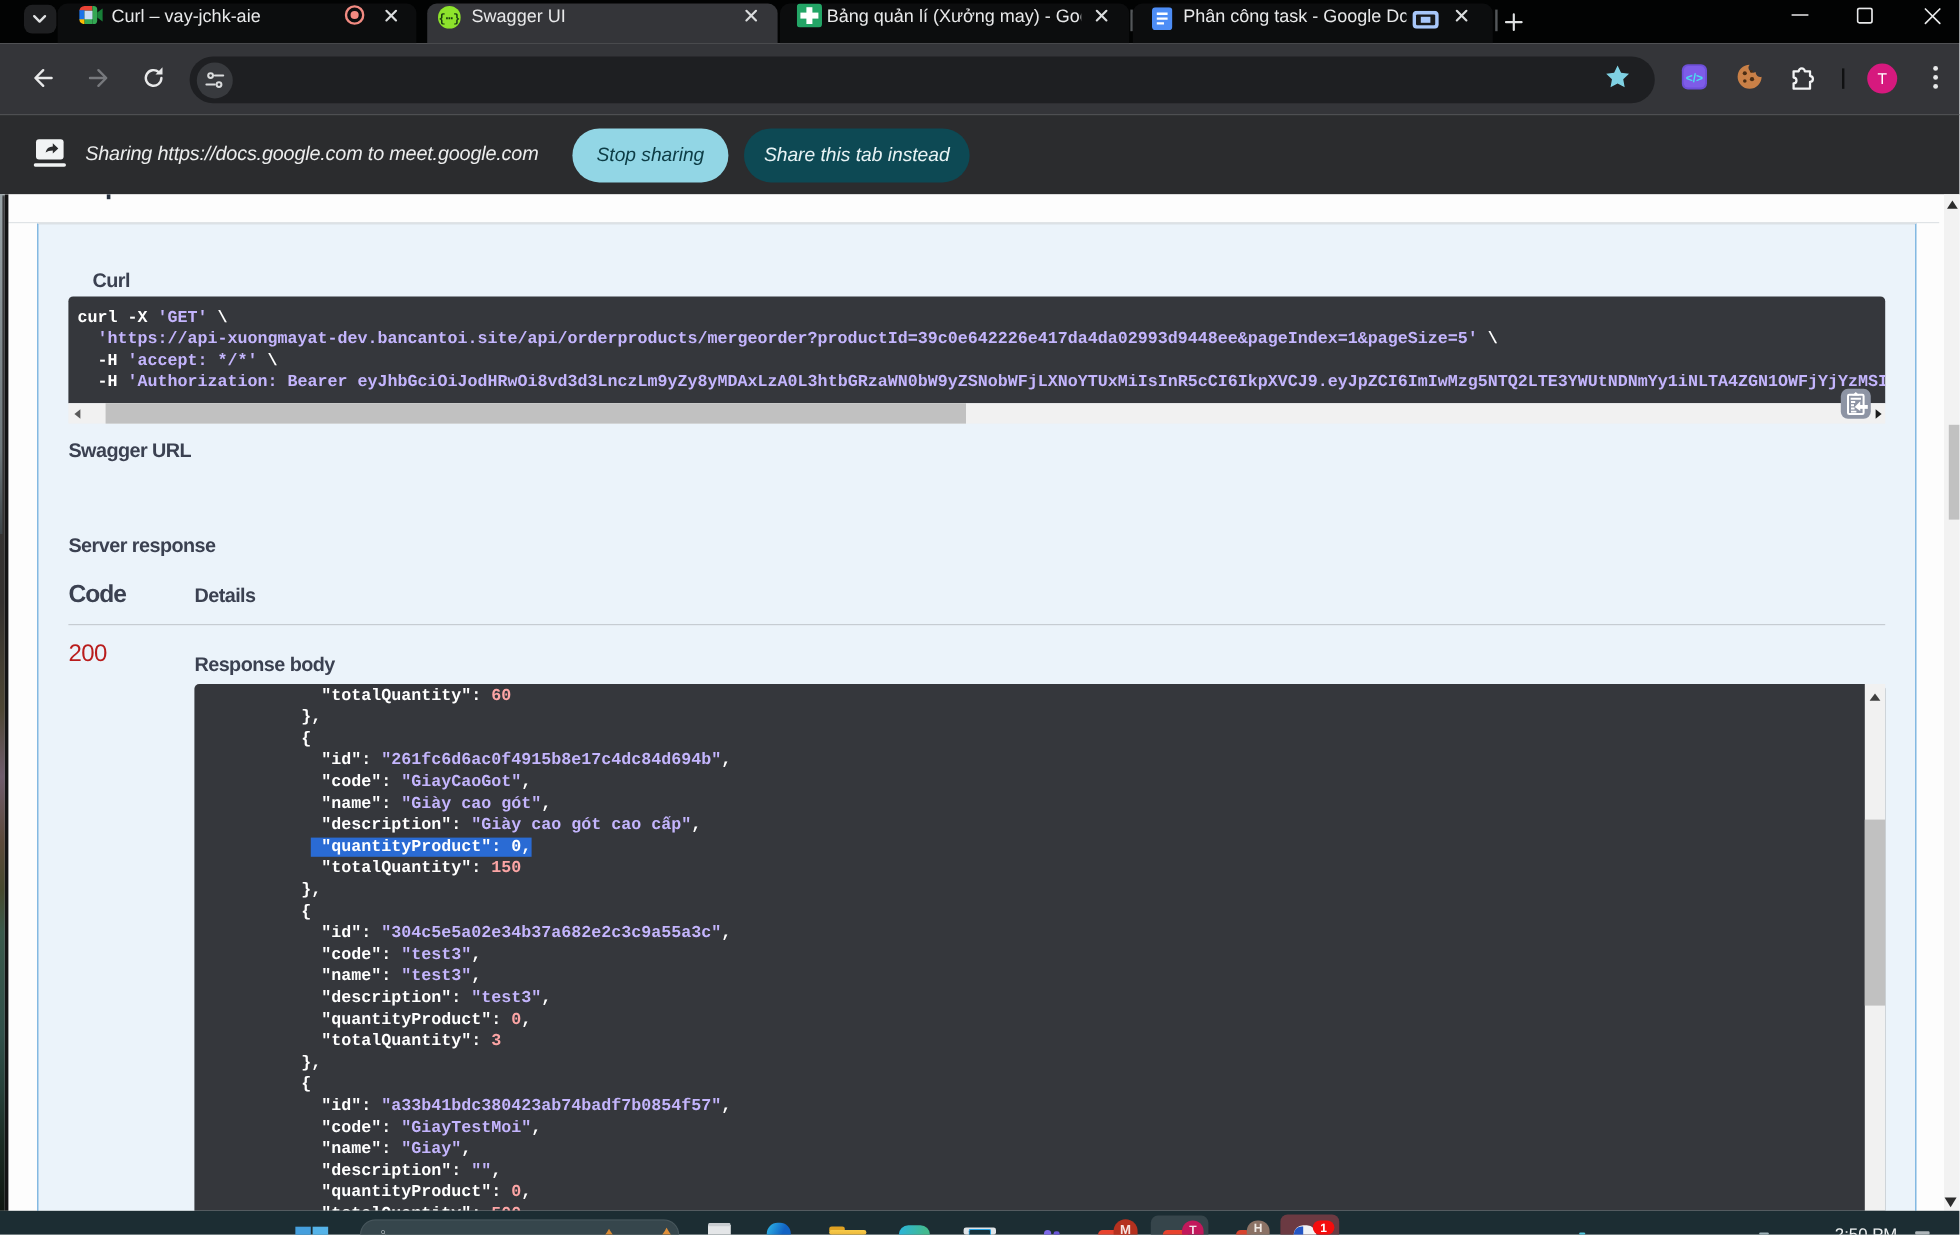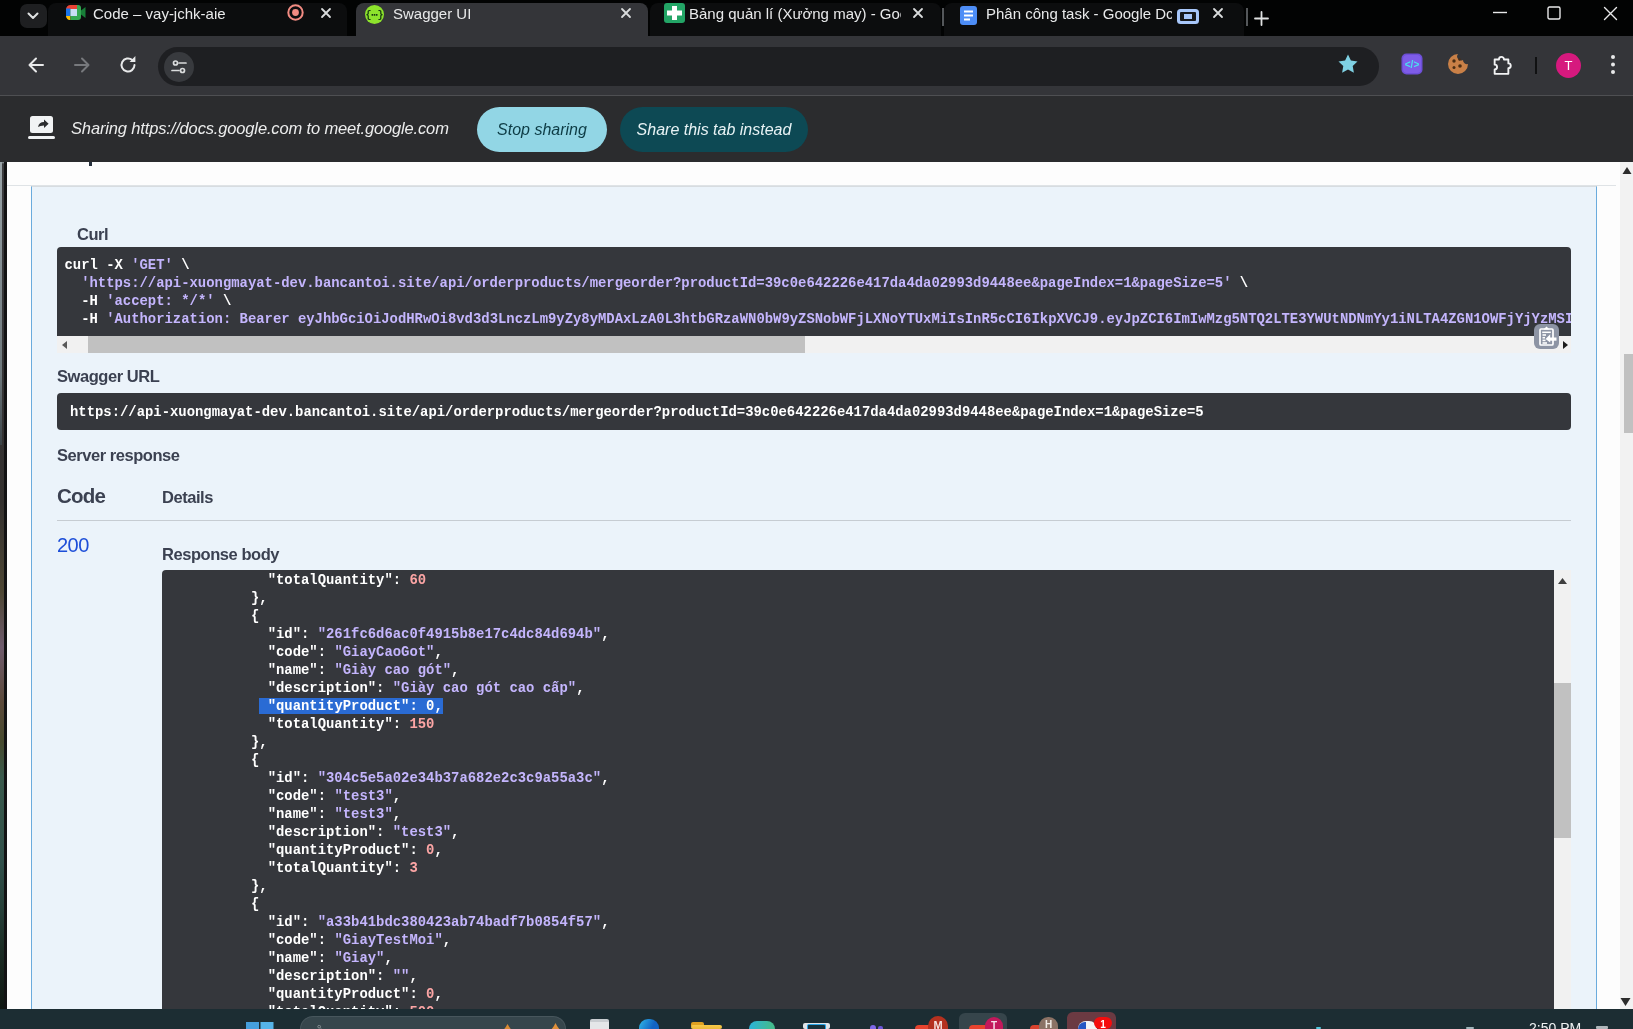--- a/index.html
+++ b/index.html
@@ -53,21 +53,21 @@
   <svg class="abs" style="left:66px;top:5px;" width="20" height="15" viewBox="0 0 20 15">
     <path d="M4.5 0 H11 V4 H0 V4.5 A4.5 4.5 0 0 1 4.5 0 Z" fill="#ea4335"></path>
     <rect x="0" y="3.5" width="4.5" height="8" fill="#1a73e8"></rect>
     <path d="M0 11 H4.5 V15 A4 4 0 0 1 0 11 Z" fill="#fbbc04"></path>
     <rect x="4.5" y="4" width="6.5" height="11" fill="#34a853"></rect>
     <path d="M11 0 H12 A3 3 0 0 1 15 3 V12 A3 3 0 0 1 12 15 H11 Z" fill="#34a853"></path>
     <path d="M15 5.5 L19.5 2 V13 L15 9.5 Z" fill="#188038"></path>
     <rect x="4.5" y="4" width="6.5" height="7" fill="#fff" opacity="0.95"></rect>
     <rect x="4.5" y="4" width="6.5" height="7" fill="#4285f4" opacity="0.25"></rect>
   </svg>
-  <div class="abs tabtitle" style="left:93px;width:190px;">Code – vay-jchk-aie</div>
+  <div class="abs tabtitle" style="left:93px;width:190px;">Curl – vay-jchk-aie</div>
   <svg class="abs" style="left:287px;top:4px;" width="17" height="17" viewBox="0 0 17 17">
       <circle cx="8.5" cy="8.5" r="7.2" fill="none" stroke="#f28b82" stroke-width="2"></circle>
       <circle cx="8.5" cy="8.5" r="3.4" fill="#f28b82"></circle>
     </svg>
   <svg class="abs tabx" style="left:318px;" viewBox="0 0 16 16">
       <path d="M4 4 L12 12 M12 4 L4 12" stroke="#dadcdd" stroke-width="1.8" stroke-linecap="round"></path>
     </svg>
 
   <div class="abs tab tab-active" style="left:356px;width:292px;"></div>
   <svg class="abs" style="left:365px;top:5px;" width="19" height="19" viewBox="0 0 19 19">
@@ -220,29 +220,26 @@
     <line x1="8.2" y1="8.3" x2="16.8" y2="8.3" stroke="#fff" stroke-width="1.5"></line>
     <line x1="8.5" y1="11" x2="12" y2="11" stroke="#fff" stroke-width="1.6"></line>
     <line x1="8.5" y1="13.7" x2="11" y2="13.7" stroke="#fff" stroke-width="1.6"></line>
     <line x1="8.5" y1="16.4" x2="11.5" y2="16.4" stroke="#fff" stroke-width="1.6"></line>
     <line x1="8.5" y1="19" x2="13" y2="19" stroke="#fff" stroke-width="1.6"></line>
     <rect x="15" y="13.5" width="7.5" height="3.2" fill="#fff"></rect>
     <path d="M16.2 10.3 V18.4 L11.6 15.1 Z" fill="#fff"></path>
   </svg>
 
   <div class="abs lbl" style="left:57px;top:205px;">Swagger URL</div>
-  <div class="abs darkblk" style="left:57px;top:231px;width:1514px;height:37px;">
-    <pre style="padding:10px 0 0 13px;">https://api-xuongmayat-dev.bancantoi.site/api/orderproducts/mergeorder?productId=39c0e642226e417da4da02993d9448ee&amp;pageIndex=1&amp;pageSize=5</pre>
-  </div>
 
   <div class="abs lbl" style="left:57px;top:284px;">Server response</div>
   <div class="abs" style="left:57px;top:322px;font-size:20.5px;font-weight:bold;color:#3b4151;letter-spacing:-0.8px;">Code</div>
   <div class="abs lbl" style="left:162px;top:326px;">Details</div>
   <div class="abs" style="left:57px;top:358px;width:1514px;height:1px;background:#c6ccd2;"></div>
-  <div class="abs" style="left:57px;top:372px;font-size:20px;color:#1d4ed8;letter-spacing:-0.5px;">200</div>
+  <div class="abs" style="left:57px;top:372px;font-size:20px;color:#b91c1c;letter-spacing:-0.5px;">200</div>
   <div class="abs lbl" style="left:162px;top:383px;">Response body</div>
 
   <div class="abs darkblk" style="left:162px;top:408px;width:1409px;height:439px;border-radius:4px 4px 0 0;overflow:hidden;">
     <pre style="padding:0.5px 0 0 39px;">        "totalQuantity": <span class="red">60</span>
       },
       {
         "id": <span class="grn">"261fc6d6ac0f4915b8e17c4dc84d694b"</span>,
         "code": <span class="grn">"GiayCaoGot"</span>,
         "name": <span class="grn">"Giày cao gót"</span>,
         "description": <span class="grn">"Giày cao gót cao cấp"</span>,

